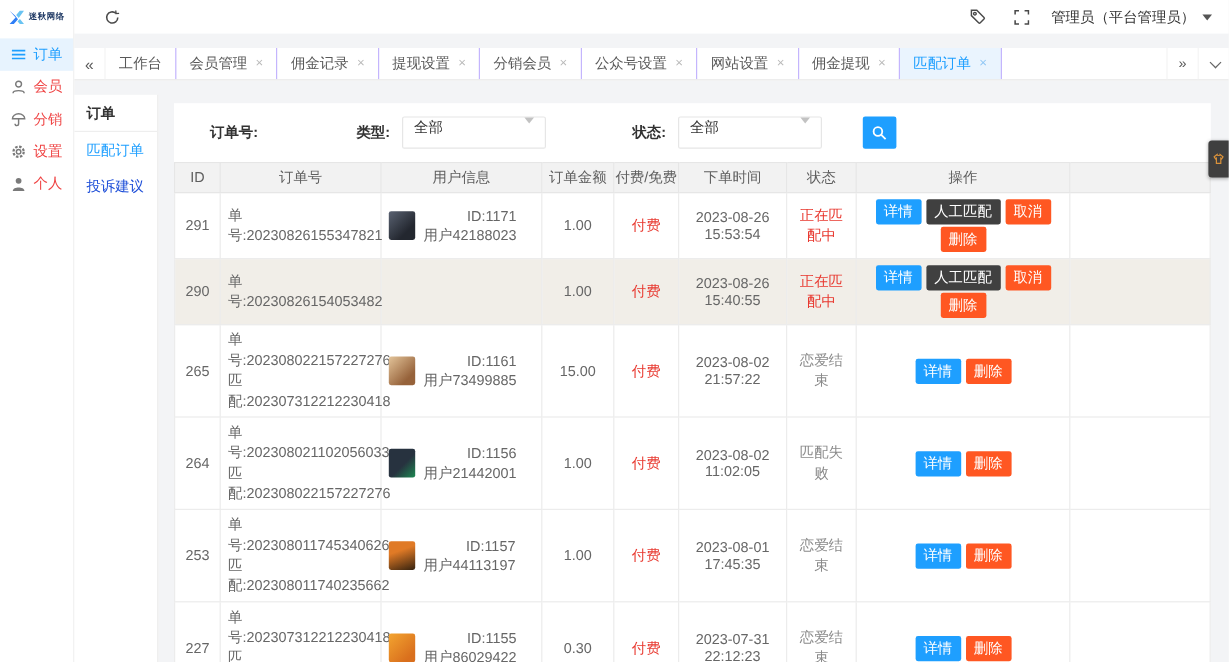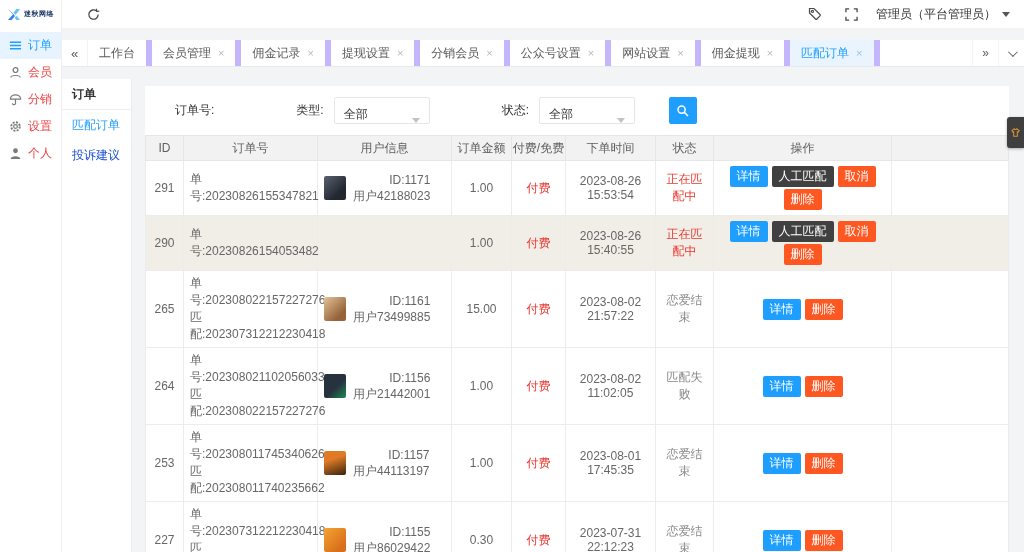--- a/index.html
+++ b/index.html
@@ -22,42 +22,42 @@
 
   .topbar { height:28px; background:#fff; display:flex; align-items:center; padding:0 14px 0 20px; }
   .icon-btn { width:22px; height:22px; display:flex; align-items:center; justify-content:center; color:#595959; cursor:pointer; }
   .topbar-right { margin-left:auto; display:flex; align-items:center; gap:14px; }
   .admin { display:flex; align-items:center; gap:6px; color:#333; cursor:pointer; }
   .caret-down { width:0; height:0; border-left:4px solid transparent; border-right:4px solid transparent; border-top:5px solid #555; }
 
   .tabbar { height:27px; background:#fff; border-bottom:1px solid #e9e9e9; display:flex; align-items:stretch; }
   .tab-collapse { width:26px; display:flex; align-items:center; justify-content:center; color:#595959; font-size:13px; cursor:pointer; border-right:1px solid #f4f4f4; }
   .tabs { display:flex; align-items:stretch; overflow:hidden; flex:1; }
-  .tab { display:flex; align-items:center; gap:7px; padding:0 11px; border-right:6px solid #c4b5fd; cursor:pointer; white-space:nowrap; color:#595959; }
+  .tab { display:flex; align-items:center; gap:7px; padding:0 11px; border-right:1px solid #c4b5fd; cursor:pointer; white-space:nowrap; color:#595959; }
   .tab .x { color:#b9b9b9; font-size:11px; line-height:1; }
   .tab.active { background:#eaf4fe; color:#1E9FFF; }
   .tab.active .x { color:#8fc6f5; }
   .tab-right { margin-left:auto; display:flex; align-items:stretch; }
   .tab-right > div { width:26px; display:flex; align-items:center; justify-content:center; color:#595959; cursor:pointer; border-left:1px solid #f4f4f4; }
 
   .content { flex:1; display:flex; min-height:0; }
   .submenu { width:70px; background:#fff; border-right:1px solid #ececec; flex-shrink:0; }
   .submenu-title { height:31px; line-height:31px; padding-left:10px; font-weight:bold; color:#333; border-bottom:1px solid #eee; }
   .submenu-item { height:30px; line-height:30px; padding-left:10px; color:#1d4ed8; cursor:pointer; }
   .submenu-item.active { color:#1E9FFF; }
 
   .work { flex:1; padding:7px 15px 0 13px; min-width:0; }
   .card { background:#fff; }
 
   
   .filters { display:flex; align-items:center; padding:11px 0 11px 30px; color:#333; }
-  .f-label { margin-right:10px; }
+  .f-label { margin-right:10px;font-weight:bold; }
   .f-input { width:120px; height:27px; border:1px solid #e6e6e6; border-radius:2px; padding:0 9px; font-size:12px; color:#333; font-family:inherit; outline:none; }
   .f-input::placeholder { color:#c9c9c9; }
-  .f-select { width:96px; height:27px; border:1px solid #e6e6e6; border-radius:2px; display:flex; align-items:flex-end; justify-content:space-between; padding:0 9px; color:#333; cursor:pointer; background:#fff; }
+  .f-select { width:120px; height:27px; border:1px solid #e6e6e6; border-radius:2px; display:flex; align-items:flex-start; justify-content:space-between; padding:0 9px; color:#333; cursor:pointer; background:#fff; }
   .gap { margin-left:72px; }
   .search-btn { margin-left:34px; width:28px; height:27px; background:#1E9FFF; border-radius:2px; display:flex; align-items:center; justify-content:center; cursor:pointer; border:none; }
 
   
   table { width:100%; border-collapse:collapse; table-layout:fixed; }
   th { height:25px; background:#f2f2f2; font-weight:normal; color:#5f5f5f; border:1px solid #e6e6e6; font-size:12px; }
   td { border:1px solid #ececec; padding:4px 6px; text-align:center; color:#666; vertical-align:middle; }
   tr.hl td { background:#f1eee8; }
   .ord { text-align:left; line-height:17px; }
   .ucell { display:flex; align-items:center; gap:7px; text-align:right; }

